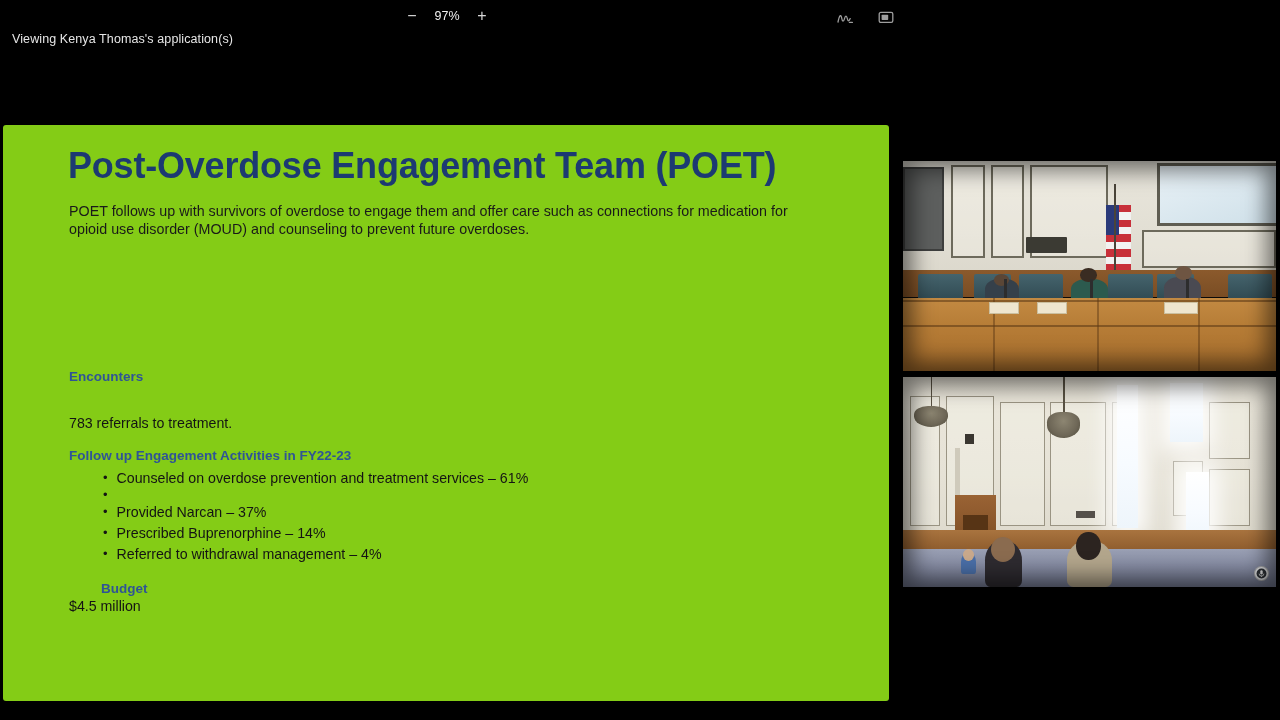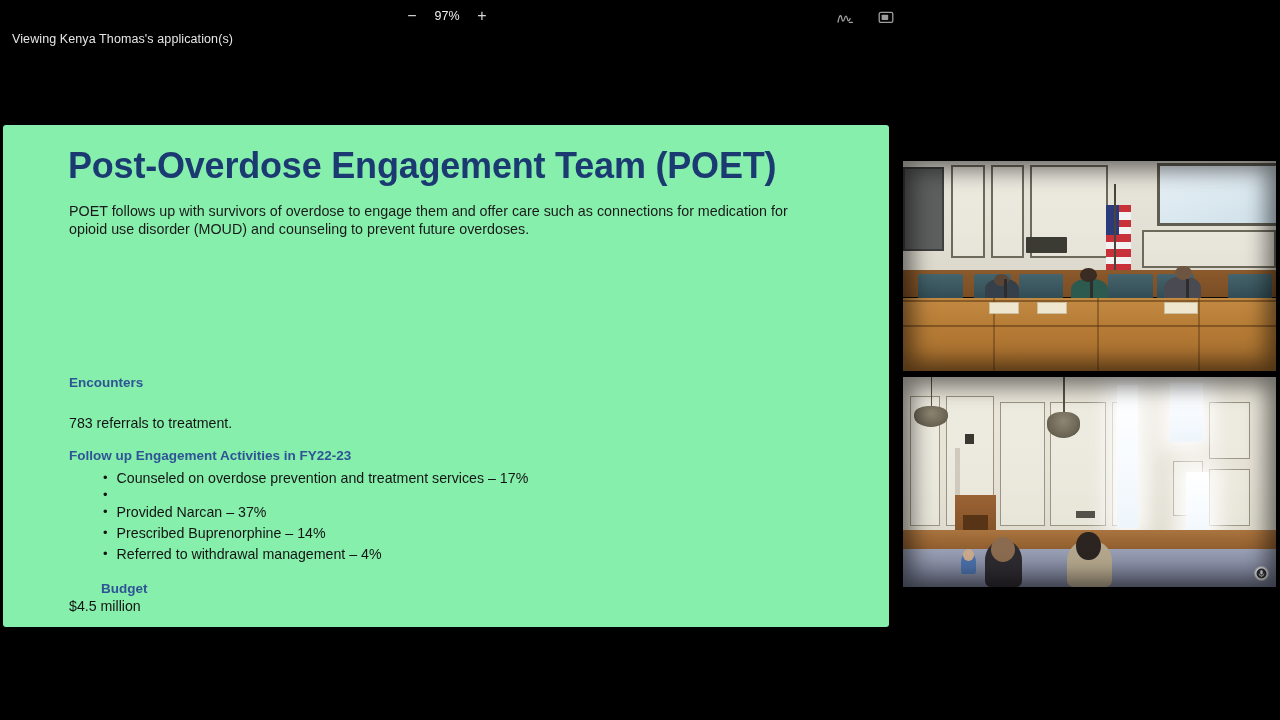--- a/index.html
+++ b/index.html
@@ -27,22 +27,22 @@
   .zoom-val{ font-size:12.5px; color:#f0f0f0; min-width:30px; text-align:center; }
 
   .topright-icons{
     position:absolute; right:385px; top:9px; display:flex; gap:23px; align-items:center;
   }
   .ticon{ width:18px; height:18px; opacity:.72; cursor:pointer; }
   .ticon svg{ display:block; }
 
   
   .slide{
-    position:absolute; left:3px; top:125px; width:886px; height:502px;
-    background:#86efac; border-radius:3px; overflow:hidden;
+    position:absolute; left:3px; top:125px; width:886px; height:576px;
+    background:#84cc16; border-radius:3px; overflow:hidden;
   }
   .slide-inner{ position:absolute; left:0; top:0; right:0; bottom:0; }
 
   .slide-title{
     position:absolute; left:65px; top:20px;
     font-size:36px; font-weight:bold; color:#1c3a72;
     letter-spacing:-.2px; white-space:nowrap;
   }
 
   .intro{
@@ -204,29 +204,29 @@
   </div>
 </div>
 
 <div class="slide">
   <div class="slide-inner">
 
     <div class="slide-title">Post-Overdose Engagement Team (POET)</div>
 
     <div class="intro">POET follows up with survivors of overdose to engage them and offer care such as connections for medication for opioid use disorder (MOUD) and counseling to prevent future overdoses.</div>
 
-    <div class="sec-head" style="top:250px;">Encounters</div>
+    <div class="sec-head" style="top:244px;">Encounters</div>
     <div class="body-line" style="top:290px;">783 referrals to treatment.</div>
 
     <div class="sec-head" style="top:323px;">Follow up Engagement Activities in FY22-23</div>
 
     <div class="bullets">
       <div class="bullet">
         <span class="dot">•</span>
-        <span>Counseled on overdose prevention and treatment services –  17%</span>
+        <span>Counseled on overdose prevention and treatment services –  61%</span>
       </div>
       <div class="bullet">
         <span class="dot">•</span>
       </div>
       <div class="bullet">
         <span class="dot">•</span>
         <span>Provided Narcan – 37%</span>
       </div>
       <div class="bullet">
         <span class="dot">•</span>

